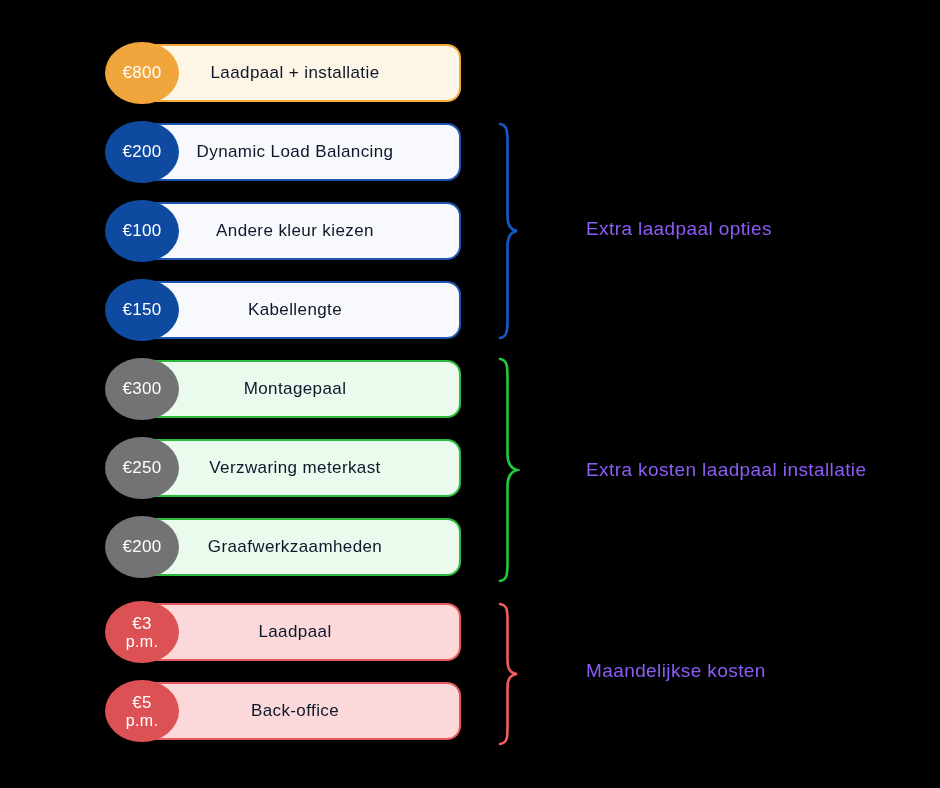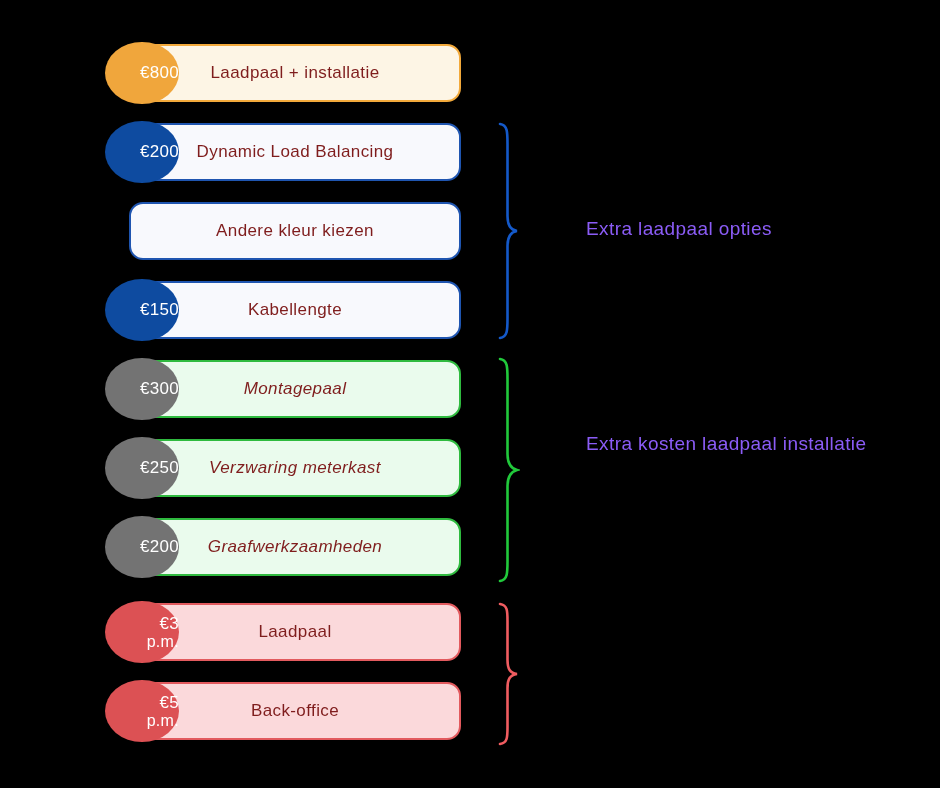--- a/index.html
+++ b/index.html
@@ -13,38 +13,38 @@
 
   
   .row { position: absolute; left: 105px; width: 356px; height: 58px; }
   .pill {
     position: absolute; left: 24px; right: 0; top: 0; bottom: 0;
     border-radius: 14px; border: 2px solid;
     display: flex; align-items: center; justify-content: center;
     box-sizing: border-box;
   }
   .pill-label {
-    font-size: 17px; color: #7f1d1d; letter-spacing: .4px; white-space: nowrap;
+    font-size: 17px; color: #0f172a; letter-spacing: .4px; white-space: nowrap;
   }
   .badge {
     position: absolute; left: 0; top: -2px; width: 74px; height: 62px;
     border-radius: 50%;
-    display: flex; flex-direction: column; align-items: flex-end; justify-content: center;
+    display: flex; flex-direction: column; align-items: center; justify-content: center;
     color: #ffffff; font-size: 17px; line-height: 1.12; letter-spacing: .3px;
     text-align: center;
   }
   .badge .price-suffix:empty { display: none; }
   .badge .price-suffix { font-size: 16px; }
 
   
   .theme-amber .pill  { background: #FDF5E5; border-color: #F2A93B; }
   .theme-amber .badge { background: #F0A63C; }
   .theme-blue  .pill  { background: #F8F9FD; border-color: #1F55B0; }
   .theme-blue  .badge { background: #0E4BA0; }
-  .theme-green .pill  { background: #EAFBED; border-color: #2FBA3F; font-style: italic; }
+  .theme-green .pill  { background: #EAFBED; border-color: #2FBA3F; }
   .theme-green .badge { background: #737373; }
   .theme-red   .pill  { background: #FBD9DB; border-color: #E25A5E; }
   .theme-red   .badge { background: #DC5154; }
 
   
   .r1 { top: 44px; }  .r2 { top: 123px; } .r3 { top: 202px; }
   .r4 { top: 281px; } .r5 { top: 360px; } .r6 { top: 439px; }
   .r7 { top: 518px; } .r8 { top: 603px; } .r9 { top: 682px; }
 
   
@@ -53,21 +53,21 @@
   .brace-blue  { top: 122px; }
   .brace-green { top: 357px; }
   .brace-red   { top: 602px; }
 
   
   .group-label {
     position: absolute; left: 586px; transform: translateY(-50%);
     color: #8b5cf6; font-size: 19px; letter-spacing: .4px; white-space: nowrap;
   }
   .gl-blue  { top: 229px; }
-  .gl-green { top: 444px; }
+  .gl-green { top: 470px; }
   .gl-red   { top: 671px; }
 </style>
 </head>
 <body>
 
 <div class="canvas">
 
   <div class="row r1 theme-amber">
     <div class="pill">
       <span class="pill-label">Laadpaal + installatie</span>
@@ -83,20 +83,24 @@
       <span class="pill-label">Dynamic Load Balancing</span>
     </div>
     <div class="badge">
       <span class="price">€200</span>
 
     </div>
   </div>
   <div class="row r3 theme-blue">
     <div class="pill">
       <span class="pill-label">Andere kleur kiezen</span>
+    </div>
+    <div class="badge">
+      <span class="price">€100</span>
+
     </div>
   </div>
   <div class="row r4 theme-blue">
     <div class="pill">
       <span class="pill-label">Kabellengte</span>
     </div>
     <div class="badge">
       <span class="price">€150</span>
 
     </div>
@@ -160,14 +164,15 @@
     </svg>
   </div>
   <div class="brace brace-red">
     <svg width="26" height="144" viewBox="0 0 26 144" fill="none">
       <path d="M6 2 C13.5 3, 13.5 9, 13.5 19 L13.5 58 C13.5 67, 16 71, 23 72 C16 73, 13.5 77, 13.5 86 L13.5 125 C13.5 135, 13.5 141, 6 142" stroke="#F05C60" stroke-width="2.6" stroke-linecap="round" fill="none"></path>
     </svg>
   </div>
 
   <div class="group-label gl-blue">Extra laadpaal opties</div>
   <div class="group-label gl-green">Extra kosten laadpaal installatie</div>
+  <div class="group-label gl-red">Maandelijkse kosten</div>
 
 </div>
 
 </body></html>

